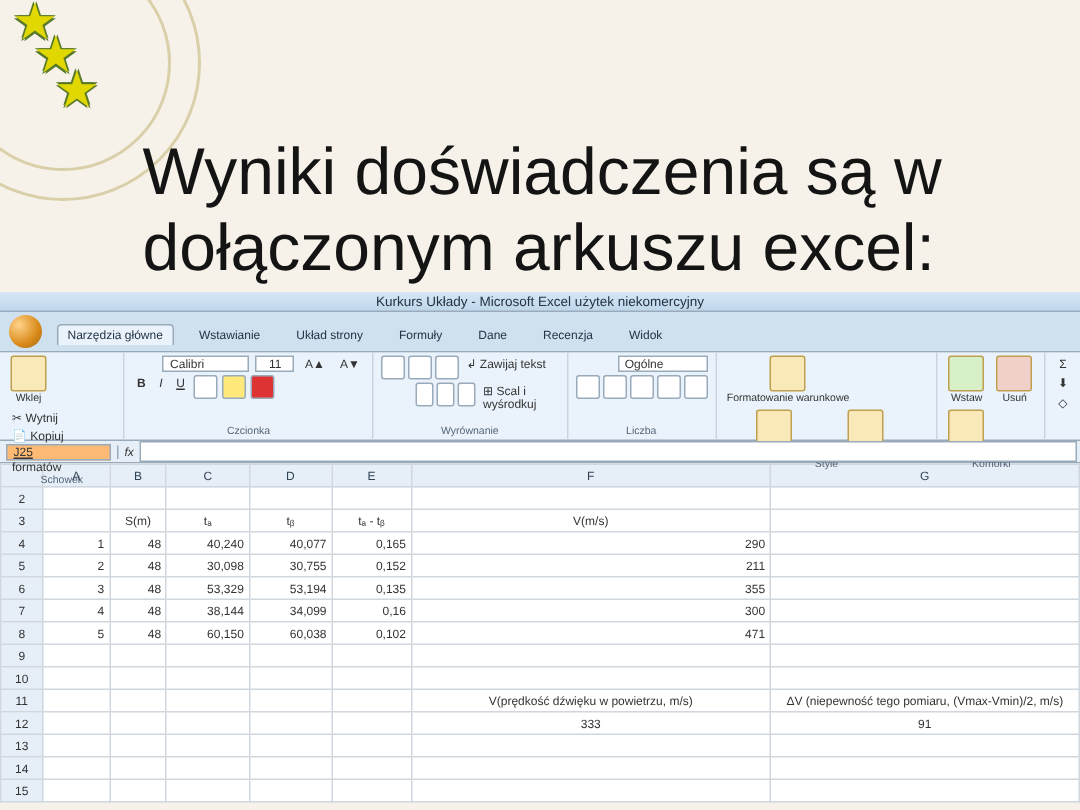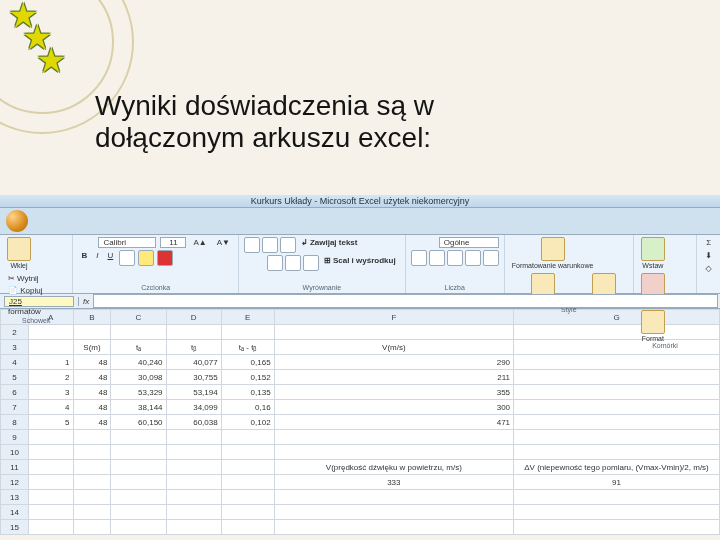--- a/index.html
+++ b/index.html
@@ -51,21 +51,21 @@
     line-height: 0.6;
     display: block;
     margin-left: 0;
   }
   .star:nth-child(2){ margin-left: 14px; margin-top: 2px; }
   .star:nth-child(3){ margin-left: 28px; margin-top: 2px; }
   .heading {
     position: absolute;
     top: 90px;
     left: 95px;
-    font-size: 28px;
+    font-size: 44px;
     color: #141414;
     line-height: 1.15;
   }
   .excel {
     position: absolute;
     top: 195px;
     left: 0;
     width: 720px;
     background: #cfe0ef;
     font-size: 8px;
@@ -145,21 +145,21 @@
   .fontsize { border:1px solid #9ab; background:#fff; padding:0 3px; font-size:8px; width:18px; text-align:center; }
   .numfmt { border:1px solid #9ab; background:#fff; padding:0 4px; font-size:8px; width:50px; }
   .smbtn { font-size:8px; padding:0 2px; border:1px solid transparent; }
   .namebox-row {
     display:flex;
     background:#e6eef7;
     border-bottom:1px solid #9ab;
     align-items:center;
     height:14px;
   }
-  .namebox { border:1px solid #9ab; background:#fef9c3; width:60px; font-size:8px; padding:0 4px; margin:0 4px;text-decoration:underline; }
+  .namebox { border:1px solid #9ab; background:#fdba74; width:60px; font-size:8px; padding:0 4px; margin:0 4px;text-decoration:underline; }
   .fx { font-style:italic; font-size:8px; padding:0 4px; border-left:1px solid #9ab;}
   .formula-bar { flex:1; background:#fff; border:1px solid #9ab; height:12px; margin-right:2px; }
 
   table.sheet {
     border-collapse: collapse;
     width: 100%;
     background: #fff;
     font-size: 8px;
   }
   table.sheet th, table.sheet td {
@@ -199,20 +199,29 @@
 <div class="heading">
   <span>Wyniki doświadczenia są w</span><br>
   <span>dołączonym arkuszu excel:</span>
 </div>
 
 <div class="excel">
   <div class="titlebar">Kurkurs Układy - Microsoft Excel użytek niekomercyjny</div>
 
   <div class="ribbonrow">
     <div class="orb"></div>
+    <div class="tabs">
+      <div class="tab active">Narzędzia główne</div>
+      <div class="tab">Wstawianie</div>
+      <div class="tab">Układ strony</div>
+      <div class="tab">Formuły</div>
+      <div class="tab">Dane</div>
+      <div class="tab">Recenzja</div>
+      <div class="tab">Widok</div>
+    </div>
   </div>
 
   <div class="ribbon">
     <div class="group">
       <div class="grow">
         <div class="bigbtn">
           <span class="bigicon"></span>
           <span class="biglbl">Wklej</span>
         </div>
         <div style="display:flex;flex-direction:column;gap:1px;">
@@ -238,21 +247,21 @@
           <u class="smbtn">U</u>
           <span class="icon"></span>
           <span class="icon" style="background:#ffe97a"></span>
           <span class="icon" style="background:#d33"></span>
         </div>
       </div>
       <div class="label">Czcionka</div>
     </div>
 
     <div class="group">
-      <div class="grow" style="align-items:flex-start;gap:2px;font-weight:bold;">
+      <div class="grow" style="flex-direction:column;align-items:flex-start;gap:2px;">
         <div style="display:flex;gap:2px;">
           <span class="icon"></span>
           <span class="icon"></span>
           <span class="icon"></span>
           <span class="smbtn">↲ <span>Zawijaj tekst</span></span>
         </div>
         <div style="display:flex;gap:2px;padding-left:23px;">
           <span class="icon"></span>
           <span class="icon"></span>
           <span class="icon"></span>

